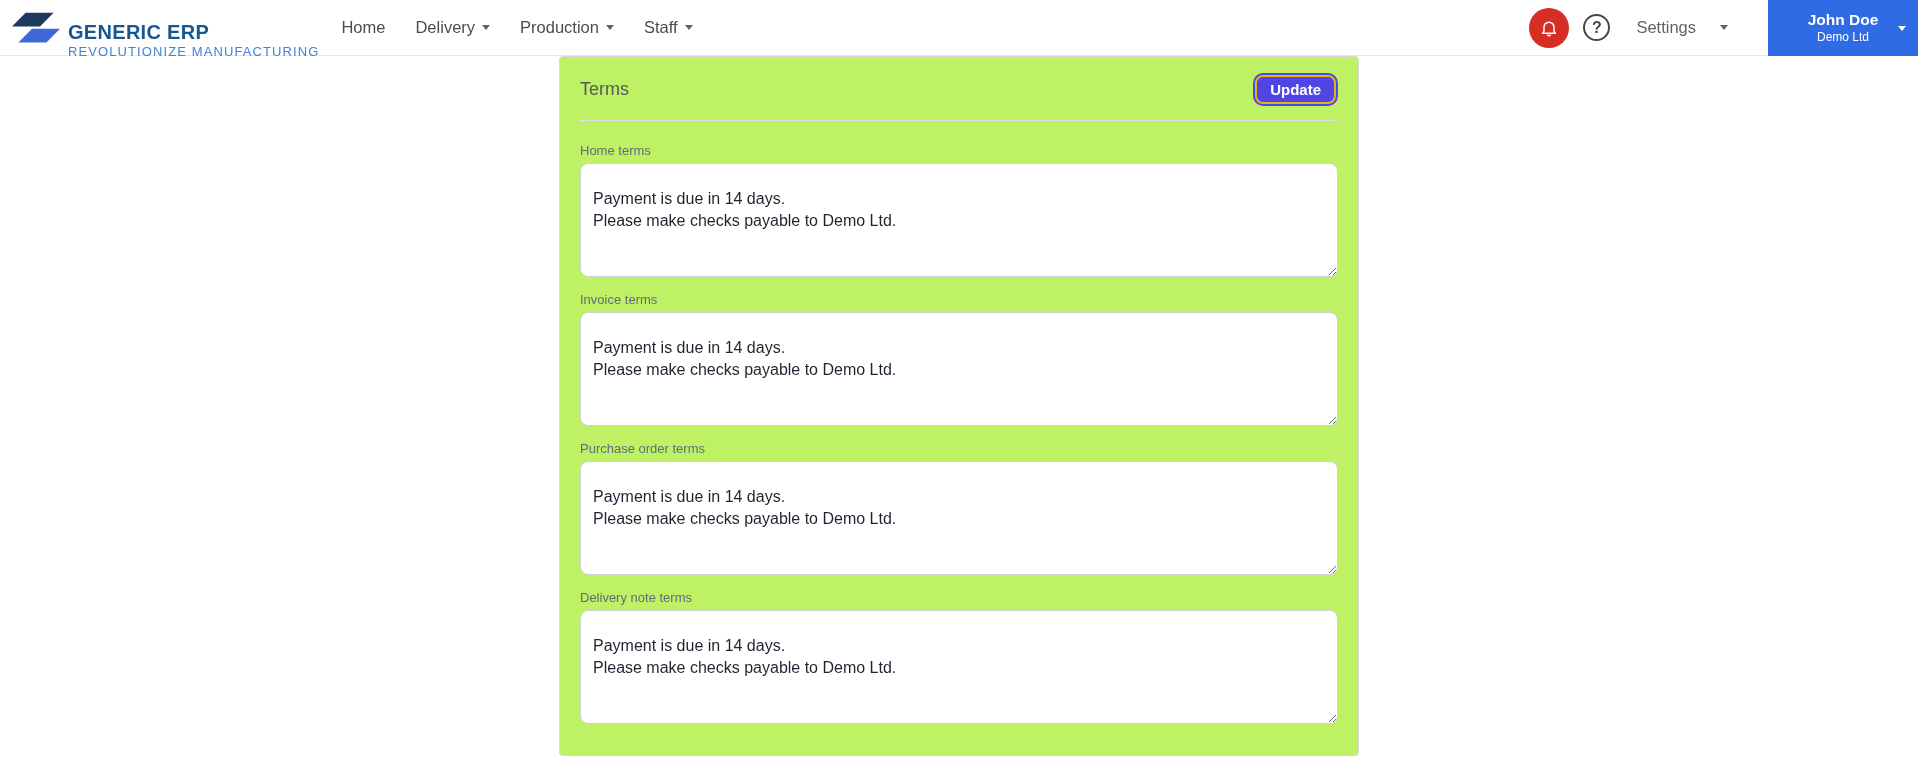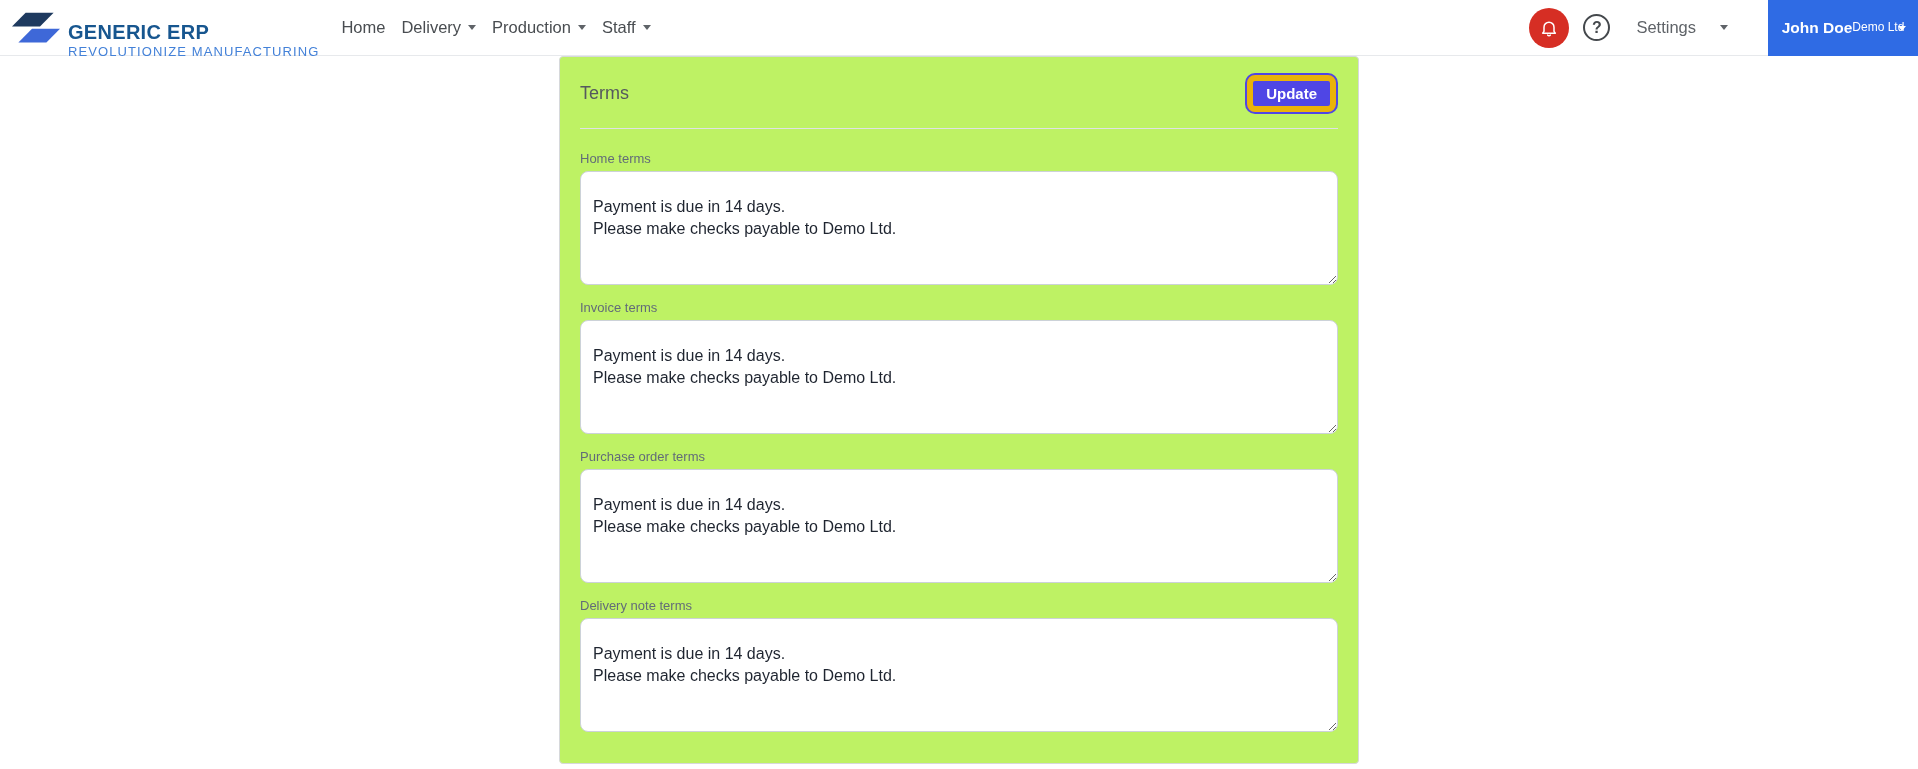--- a/index.html
+++ b/index.html
@@ -36,21 +36,21 @@
     color: #17568f;
     margin-top: 24px;
   }
   .brand-tagline {
     font-size: 13px;
     letter-spacing: 1.1px;
     color: #4381d8;
     margin-top: 3px;
     white-space: nowrap;
   }
-  .nav-links { display: flex; align-items: center; gap: 16px; }
+  .nav-links { display: flex; align-items: center; gap: 30px; }
   .nav-item {
     display: flex;
     align-items: center;
     gap: 7px;
     font-size: 16.5px;
     color: #494d51;
     cursor: pointer;
     white-space: nowrap;
   }
   .caret {
@@ -94,21 +94,21 @@
     height: 56px;
     background: #2f6be4;
     color: #ffffff;
     display: flex;
     align-items: center;
     justify-content: center;
     position: relative;
     cursor: pointer;
   }
   .user-panel .caret { border-top-color: #ffffff; position: absolute; right: 12px; top: 26px; }
-  .user-text { display: flex; align-items: center; line-height: 1.25; justify-content: flex-end; }
+  .user-text { display: flex; flex-direction: column; align-items: center; line-height: 1.25; justify-content: flex-end; }
   .user-name { font-size: 15.5px; font-weight: 700; }
   .user-company { font-size: 12px; }
 
   
   .card {
     width: 800px;
     margin: 0 auto 0 auto;
     background: #bef264;
     border: 1px solid #d6d8db;
     border-radius: 4px;
@@ -124,21 +124,21 @@
     font-weight: 500;
     color: #55595e;
   }
   .update-btn {
     font-family: "Liberation Sans", sans-serif;
     background: #4f46e5;
     color: #ffffff;
     font-size: 15px;
     font-weight: 600;
     padding: 4px 13px;
-    border: 6px solid #eab308;
+    border: 2px solid #eab308;
     border-radius: 8px;
     box-shadow: 0 0 0 2px #4f46e5;
     cursor: pointer;
     margin-right: 2px;
   }
   .card-divider {
     border-bottom: 1px solid #dfe2e5;
     margin: 0 20px;
   }
   .card-body { padding: 22px 20px 16px 20px; }

